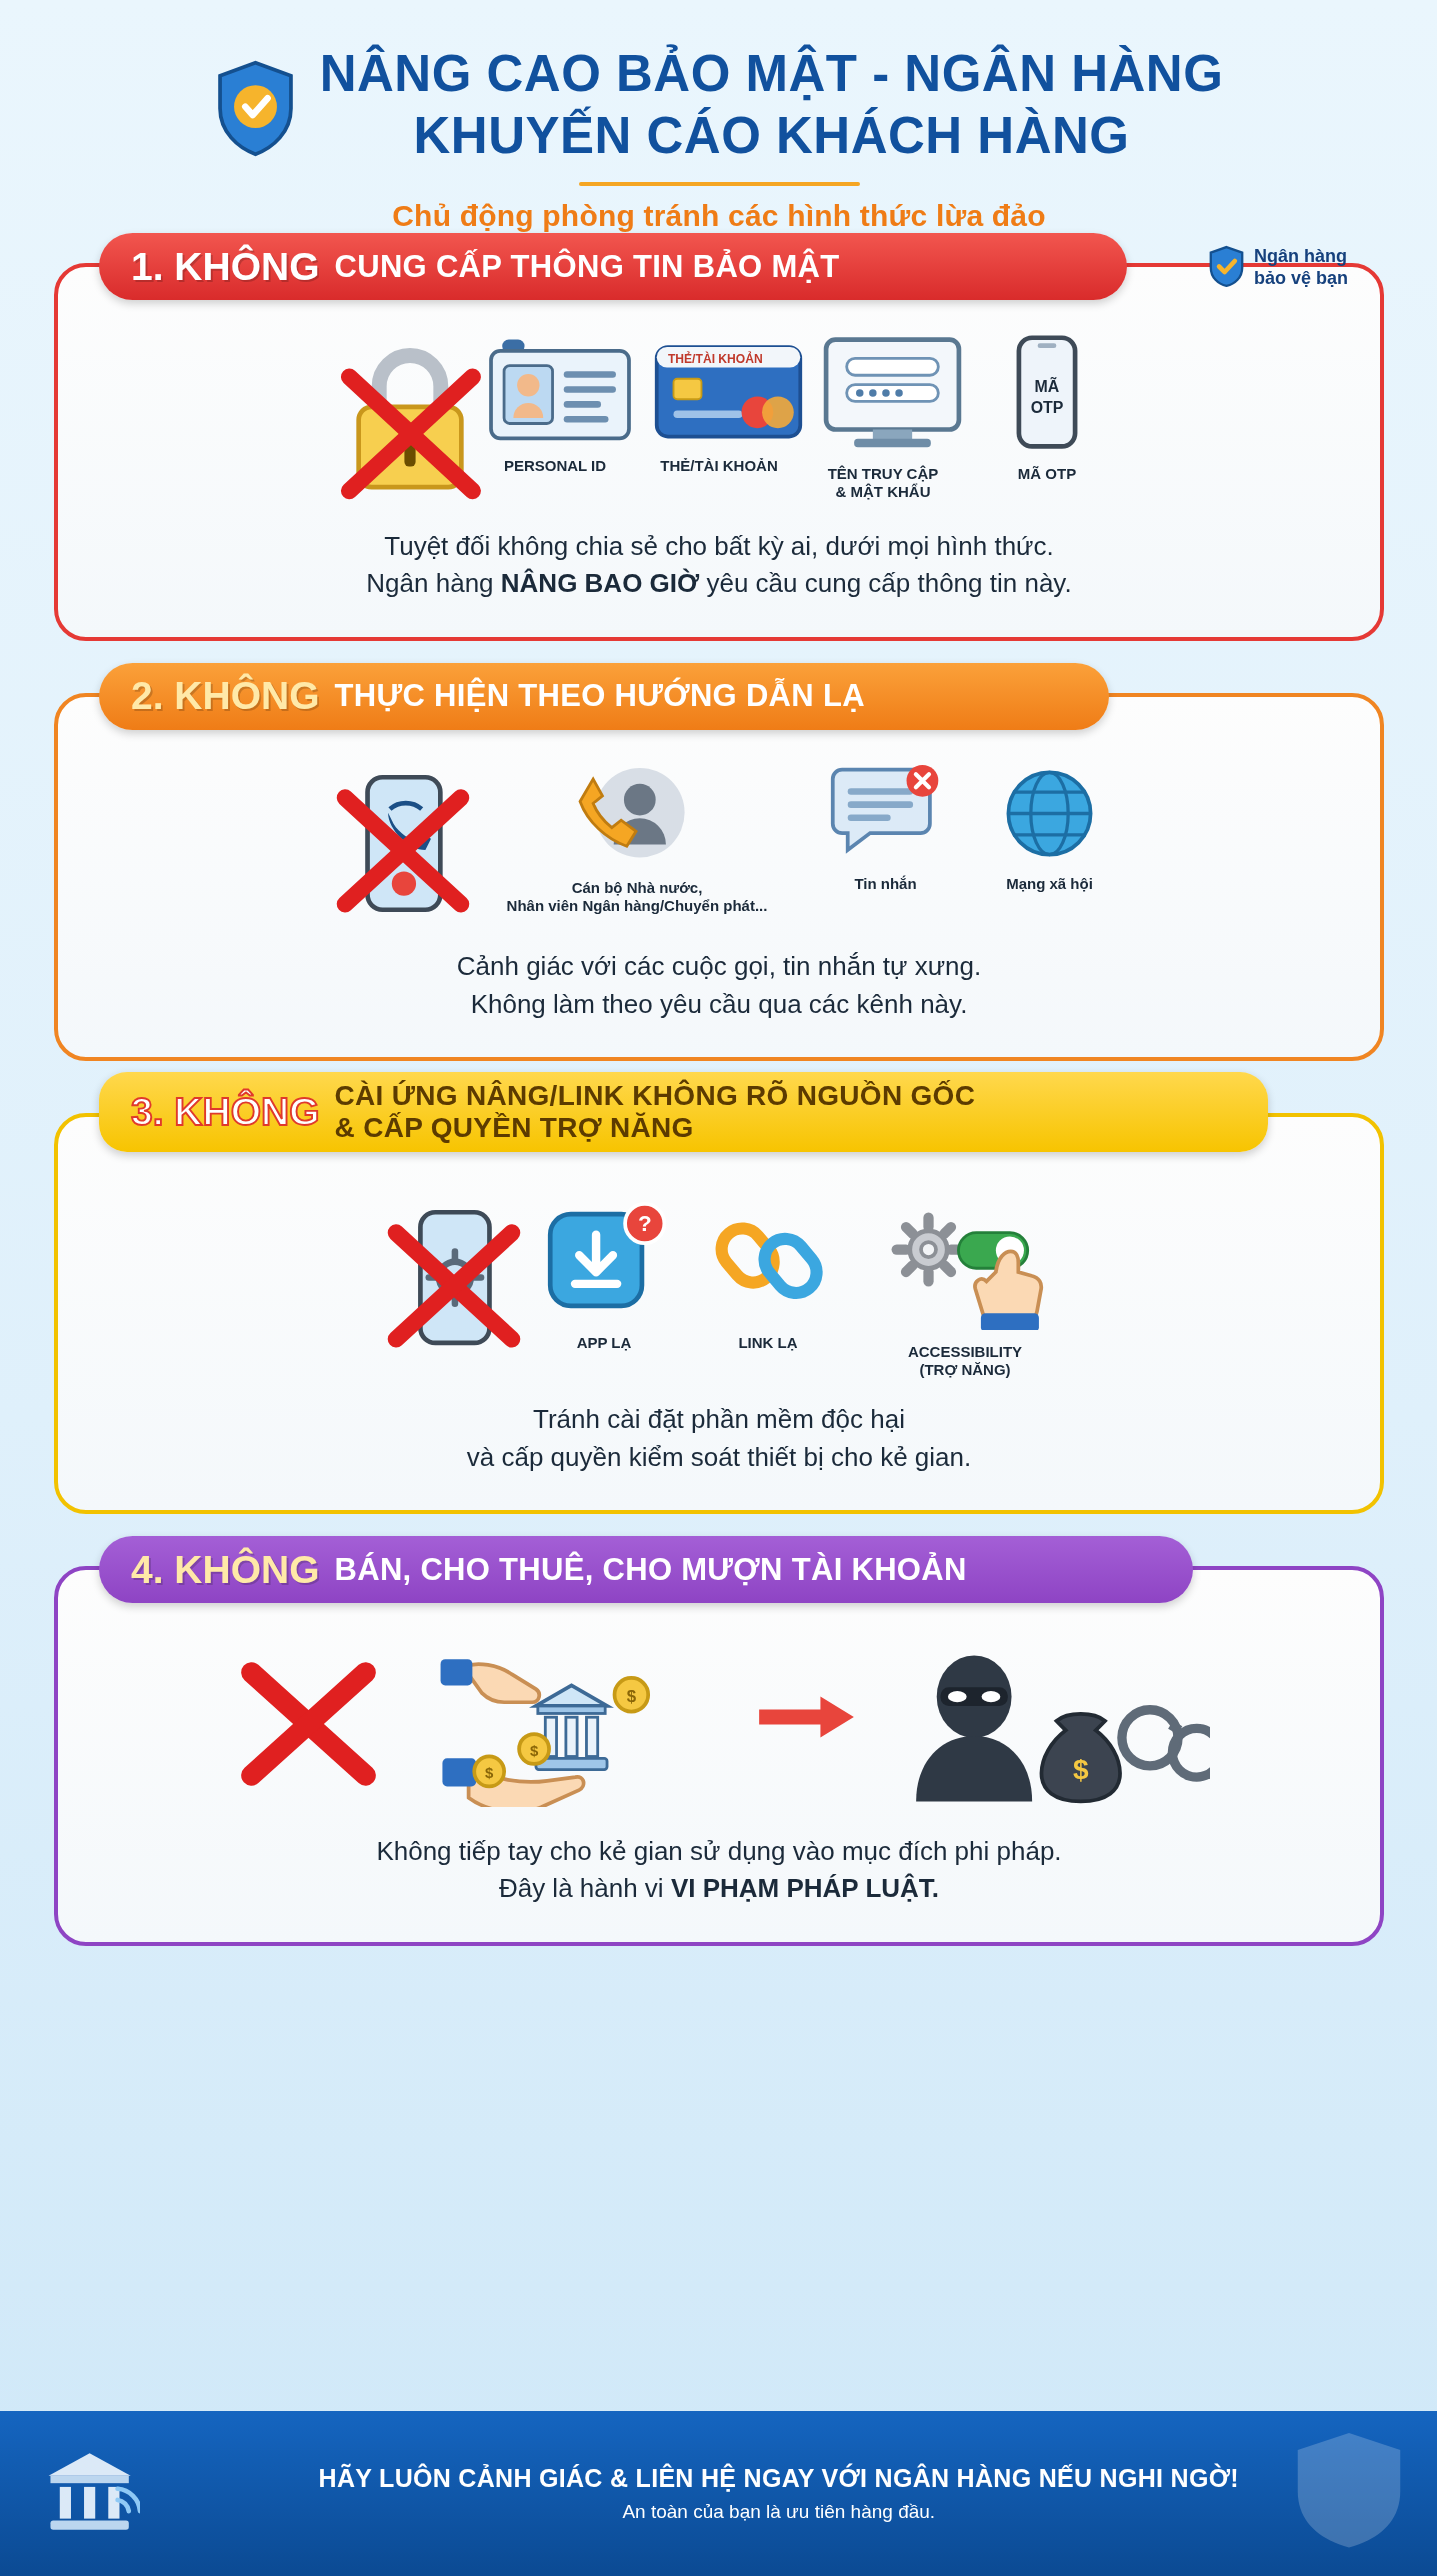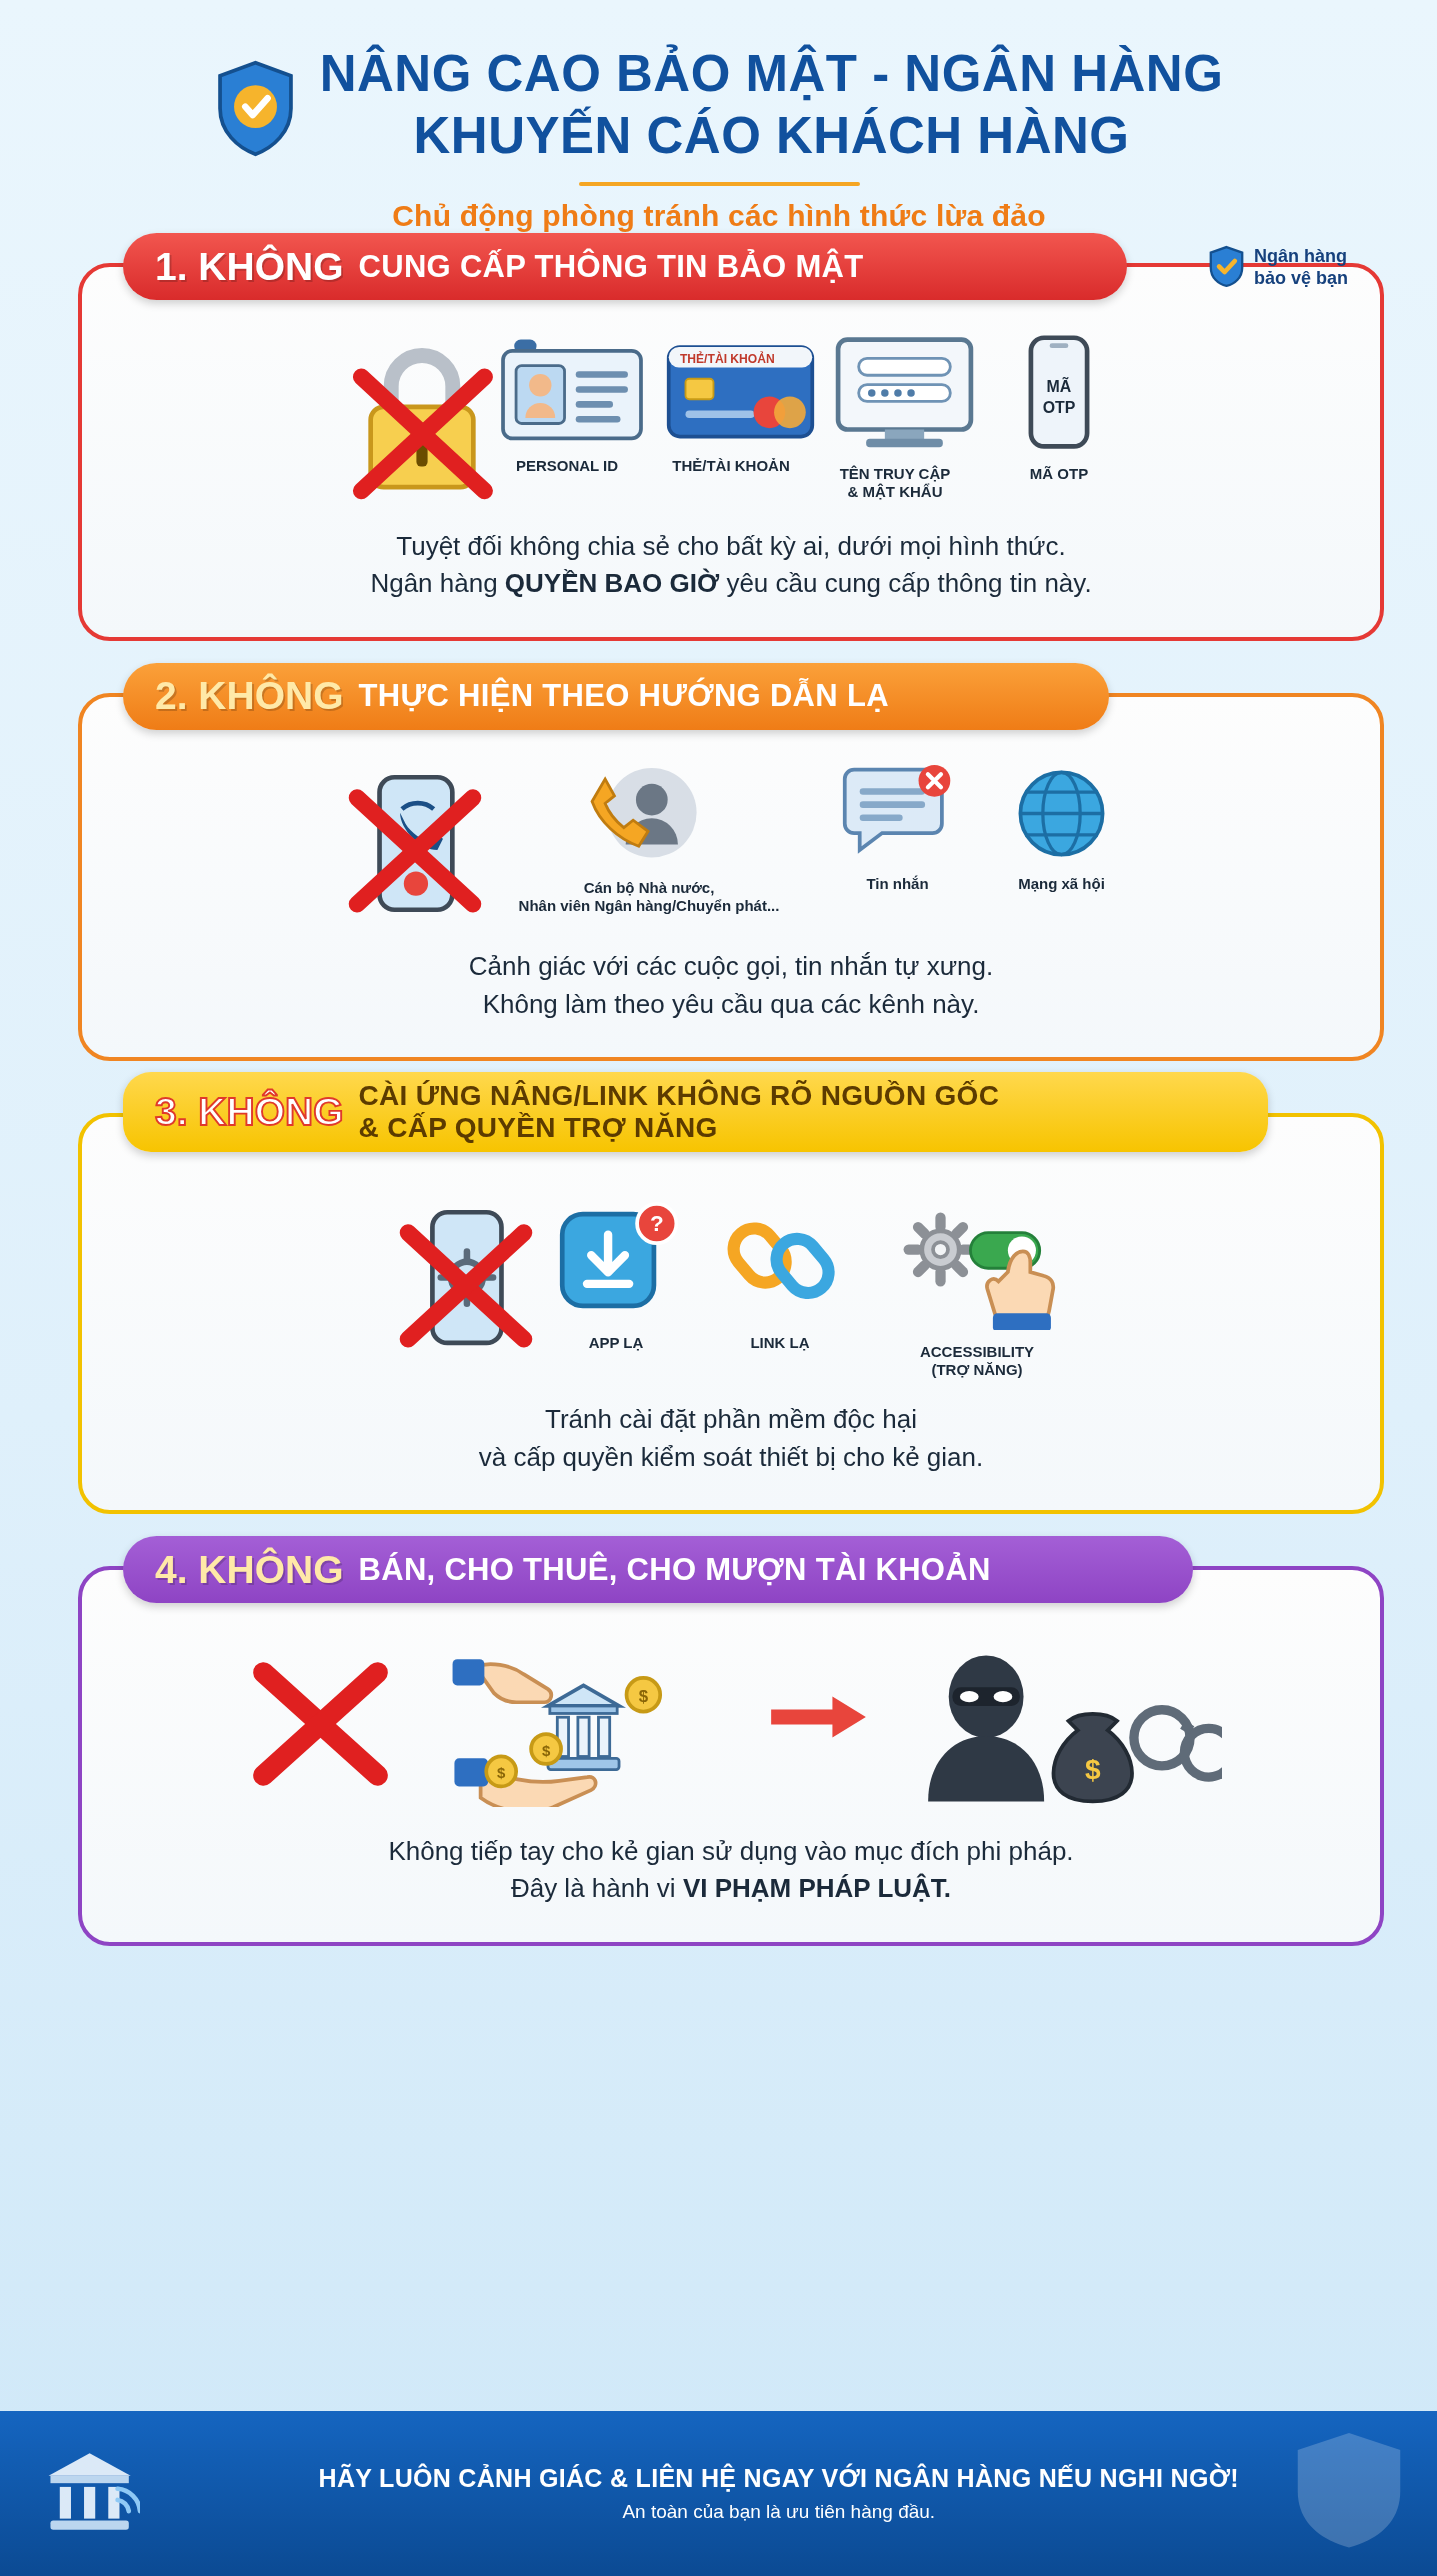--- a/index.html
+++ b/index.html
@@ -53,21 +53,20 @@
 
   
   .cards { padding: 20.6px 54px 0 54px; }
   .card {
     position: relative;
     border-radius: 32px;
     border: 4.7px solid #e03131;
     background: linear-gradient(180deg,#fdfdfd 0%, #f4f8fb 100%);
     margin-bottom: 52px;
     padding: 54px 28px 28px 28px;
-    margin-left: 24px;
   }
   .card.c1 { border-color: #e53935; }
   .card.c2 { border-color: #f08522; }
   .card.c3 { border-color: #f2c200; }
   .card.c4 { border-color: #8e44c4; }
 
   .card-banner {
     position: absolute;
     top: -34px;
     left: 41px;
@@ -284,21 +283,21 @@
             <text x="48" y="62" text-anchor="middle" font-family="Liberation Sans, sans-serif" font-size="17" font-weight="bold" fill="#1b2a3a">MÃ</text>
             <text x="48" y="84" text-anchor="middle" font-family="Liberation Sans, sans-serif" font-size="17" font-weight="bold" fill="#1b2a3a">OTP</text>
           </svg>
         </span>
         <div class="cap">MÃ OTP</div>
       </div>
     </div>
 
     <div class="card-note">
       <span>Tuyệt đối không chia sẻ cho bất kỳ ai, dưới mọi hình thức.</span><br>
-      <span>Ngân hàng </span><b>QUYỀN BAO GIỜ</b><span> yêu cầu cung cấp thông tin này.</span>
+      <span>Ngân hàng </span><b>NÂNG BAO GIỜ</b><span> yêu cầu cung cấp thông tin này.</span>
     </div>
   </div>
 
   <div class="card c2">
     <div class="card-banner">
       <span class="banner-no">2. KHÔNG</span>
       <span class="banner-text">THỰC HIỆN THEO HƯỚNG DẪN LẠ</span>
     </div>
 
     <div class="icon-row">

